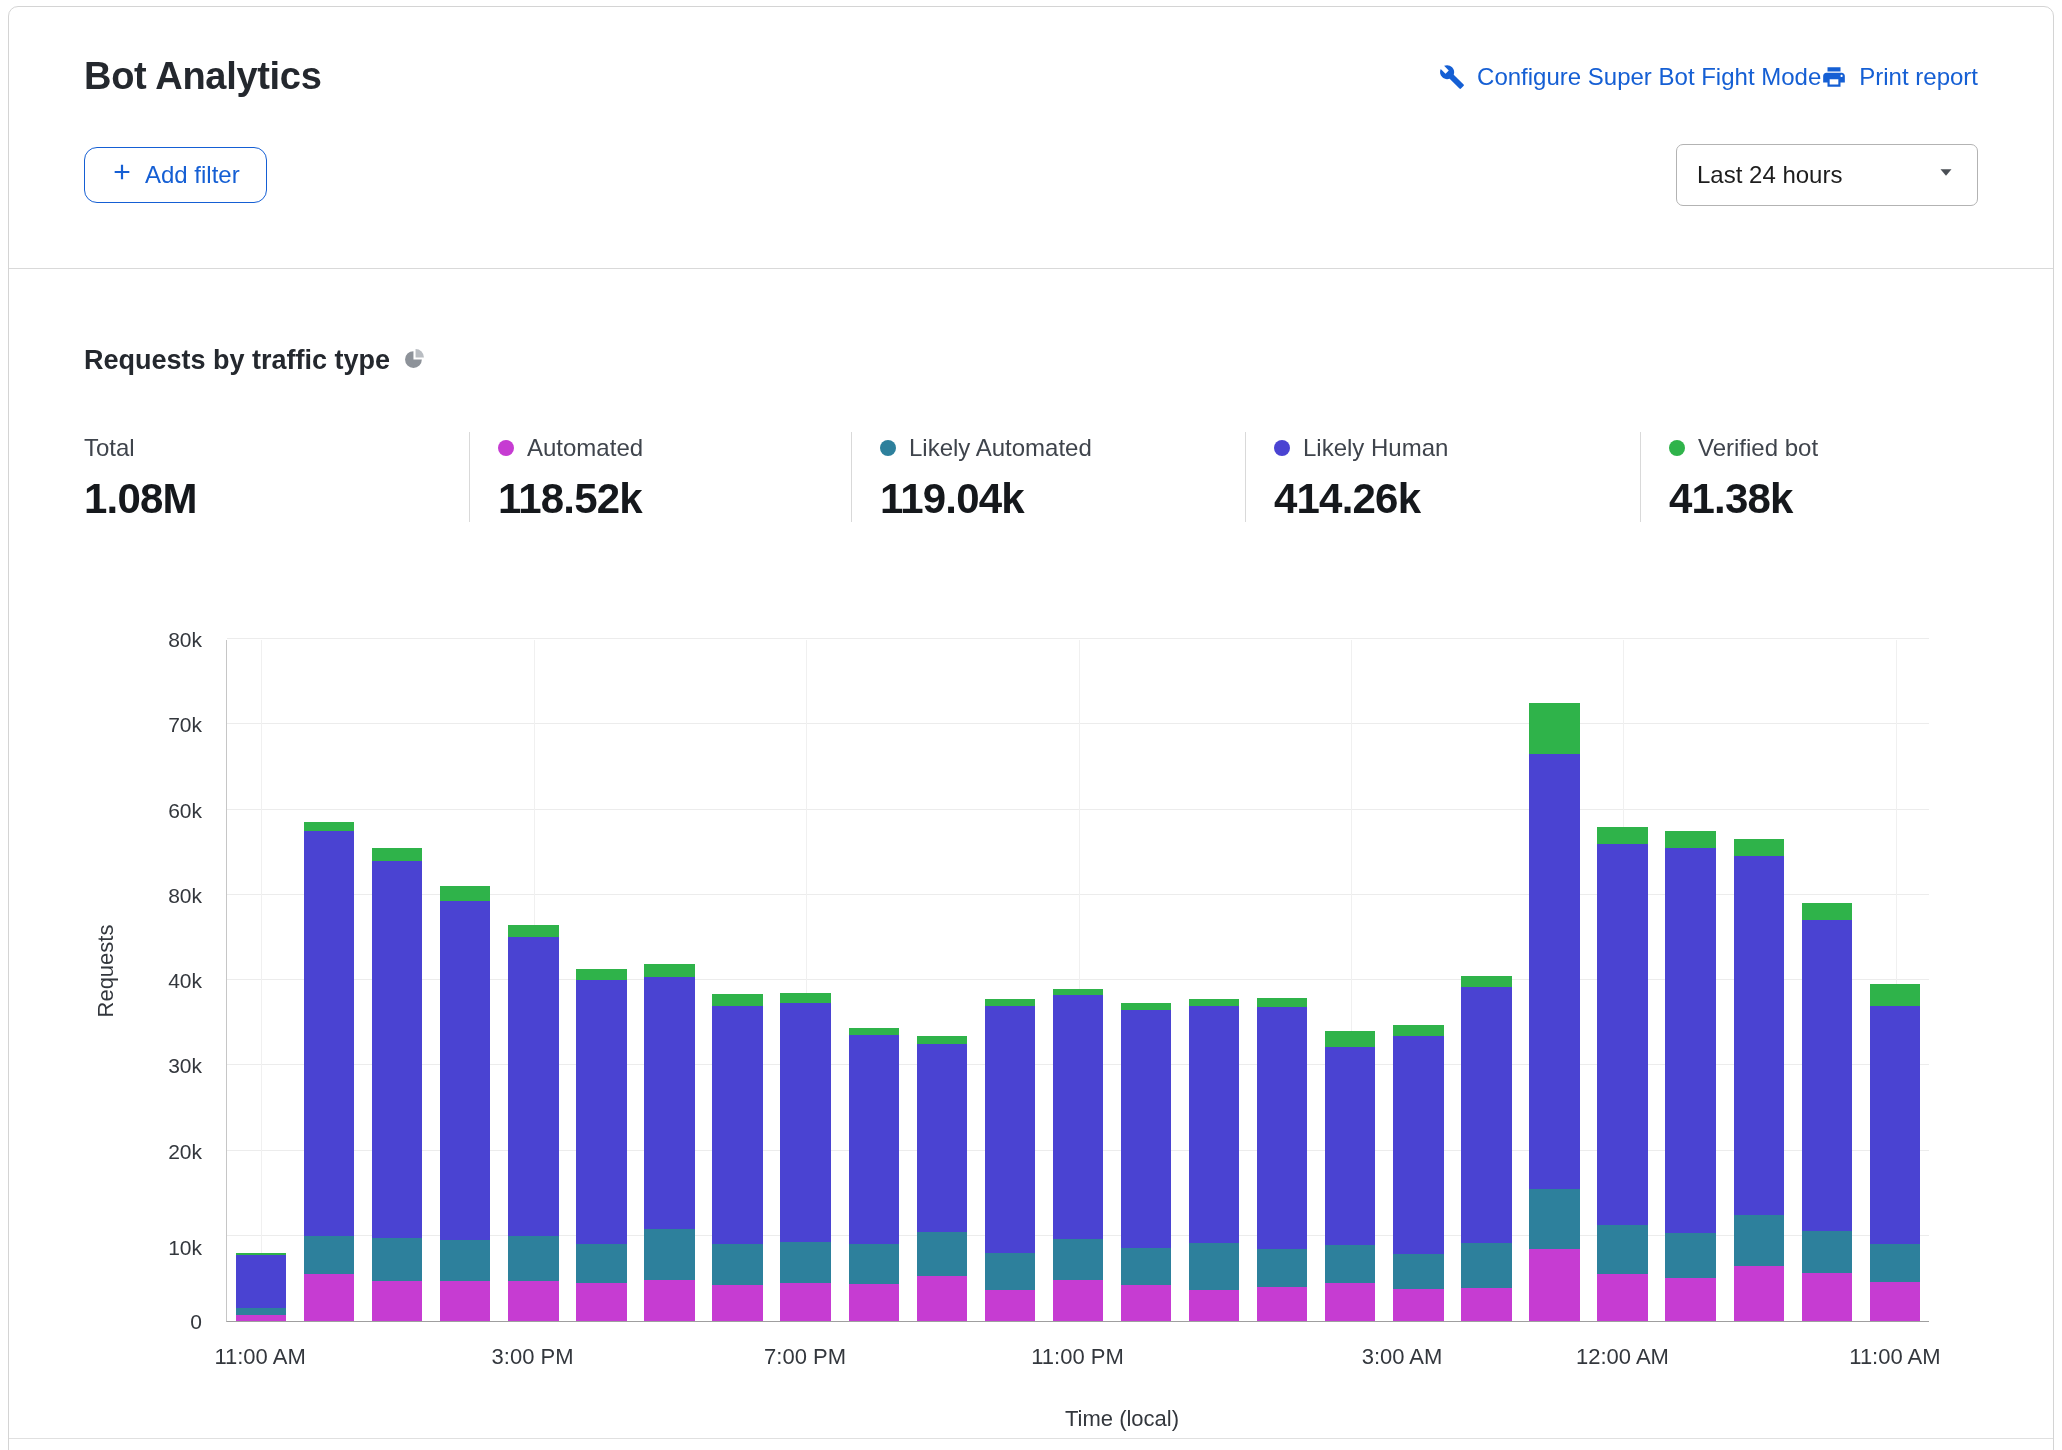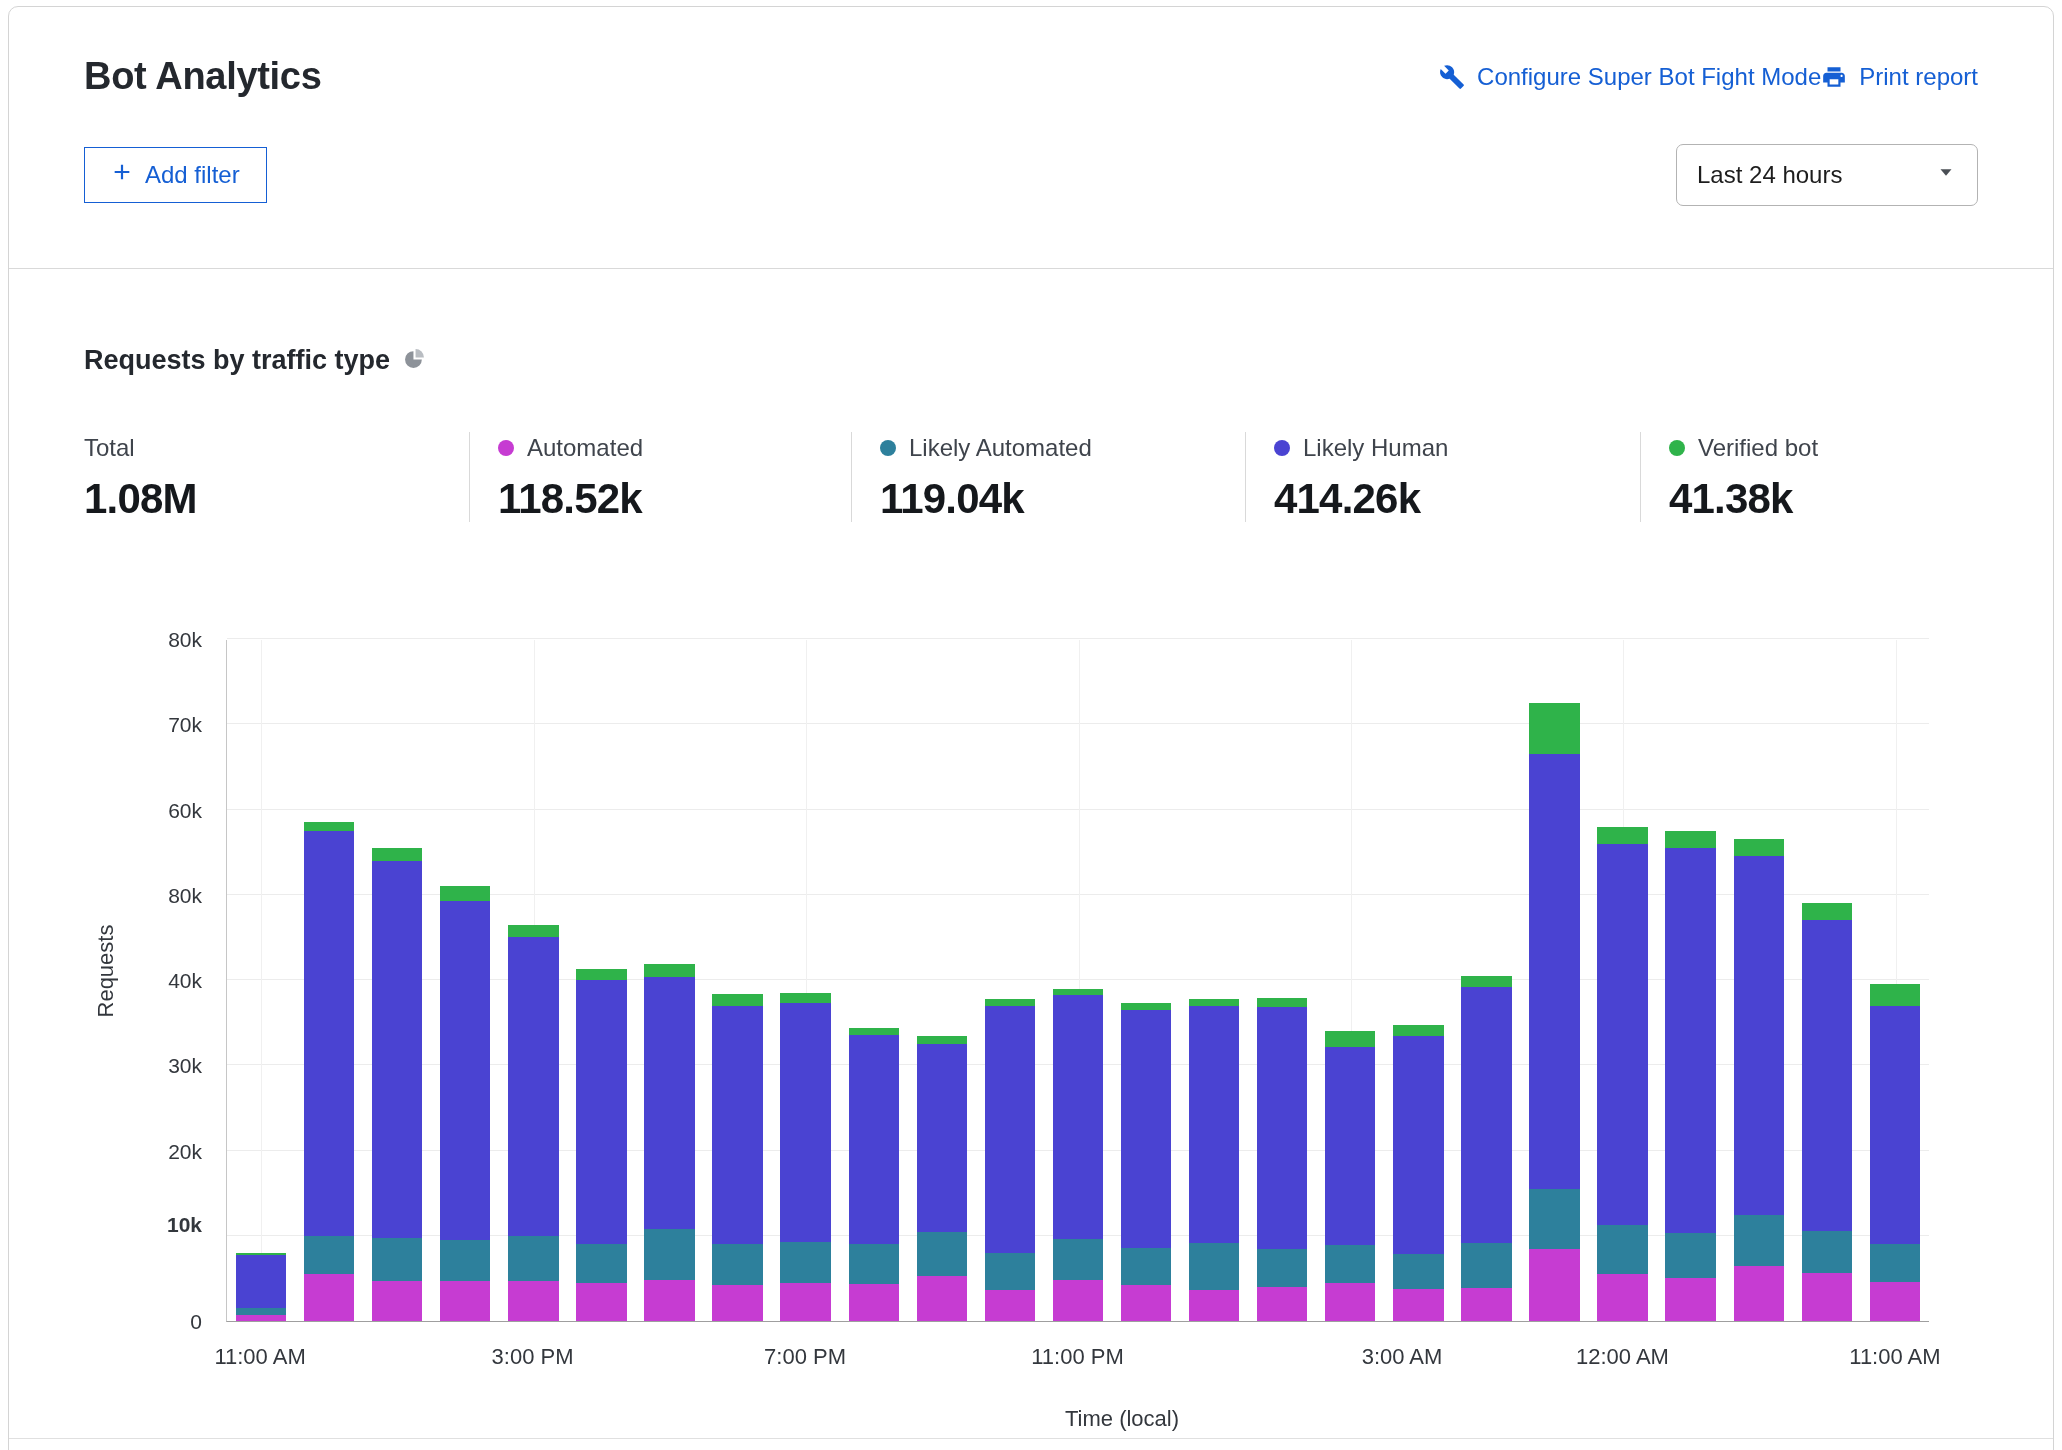--- a/index.html
+++ b/index.html
@@ -17,21 +17,21 @@
   .card-header { padding:48px 75px 62px; }
   .header-row1 { display:flex; justify-content:space-between; align-items:center; }
   .page-title { margin:0; font-size:38px; font-weight:700; color:#24282e; letter-spacing:-0.3px; }
   .header-links { display:flex; align-items:center; }
   .hlink { display:flex; align-items:center; gap:12px; font-size:24px; color:#155fd4; cursor:pointer; }
   .hlink svg { display:block; }
   .header-row2 { margin-top:46px; display:flex; justify-content:space-between; align-items:center; }
   .add-filter-btn {
     display:inline-flex; align-items:center; gap:12px;
     border:1px solid #155fd4; background:#fff; color:#155fd4;
-    border-radius:0; padding:13px 26px; font-size:24px; cursor:pointer;
+    border-radius:13px; padding:13px 26px; font-size:24px; cursor:pointer;
     font-family:"Liberation Sans", sans-serif;
   }
   .time-select {
     width:302px; height:62px; border:1px solid #b3b3b3; border-radius:7px;
     display:flex; align-items:center; justify-content:space-between;
     padding:0 20px 0 20px; font-size:24px; color:#1d1d1d; cursor:pointer; background:#fff;
   }
   .header-divider { border-top:1px solid #d9d9d9; }
   
   .section { padding:76px 75px 0; }
@@ -380,21 +380,21 @@
                 <div class="seg" style="height: 21.3125px; background: rgb(47, 179, 74);"></div>
                 <div class="seg" style="height: 238.7px; background: rgb(74, 67, 210);"></div>
                 <div class="seg" style="height: 37.51px; background: rgb(45, 128, 156);"></div>
                 <div class="seg" style="height: 39.215px; background: rgb(198, 60, 210);"></div>
               </div>
             </div>
           </div>
         </div>
       <div class="xaxis-title" style="left:993px; top:836px;">Time (local)</div>
     <div class="ylab" style="top: 739px;">0</div>
-        <div class="ylab" style="top: 642px; font-weight: bold;">10k</div>
+        <div class="ylab" style="top: 665px;">10k</div>
         <div class="ylab" style="top: 568.5px;">20k</div>
         <div class="ylab" style="top: 483.25px;">30k</div>
         <div class="ylab" style="top: 398px;">40k</div>
         <div class="ylab" style="top: 312.75px;">80k</div>
         <div class="ylab" style="top: 227.5px;">60k</div>
         <div class="ylab" style="top: 142.25px;">70k</div>
         <div class="ylab" style="top: 57px;">80k</div>
         <div class="xlab" style="left: 176.06px; top: 774px;">11:00 AM</div>
         <div class="xlab" style="left: 448.54px; top: 774px;">3:00 PM</div>
         <div class="xlab" style="left: 721.02px; top: 774px;">7:00 PM</div>

